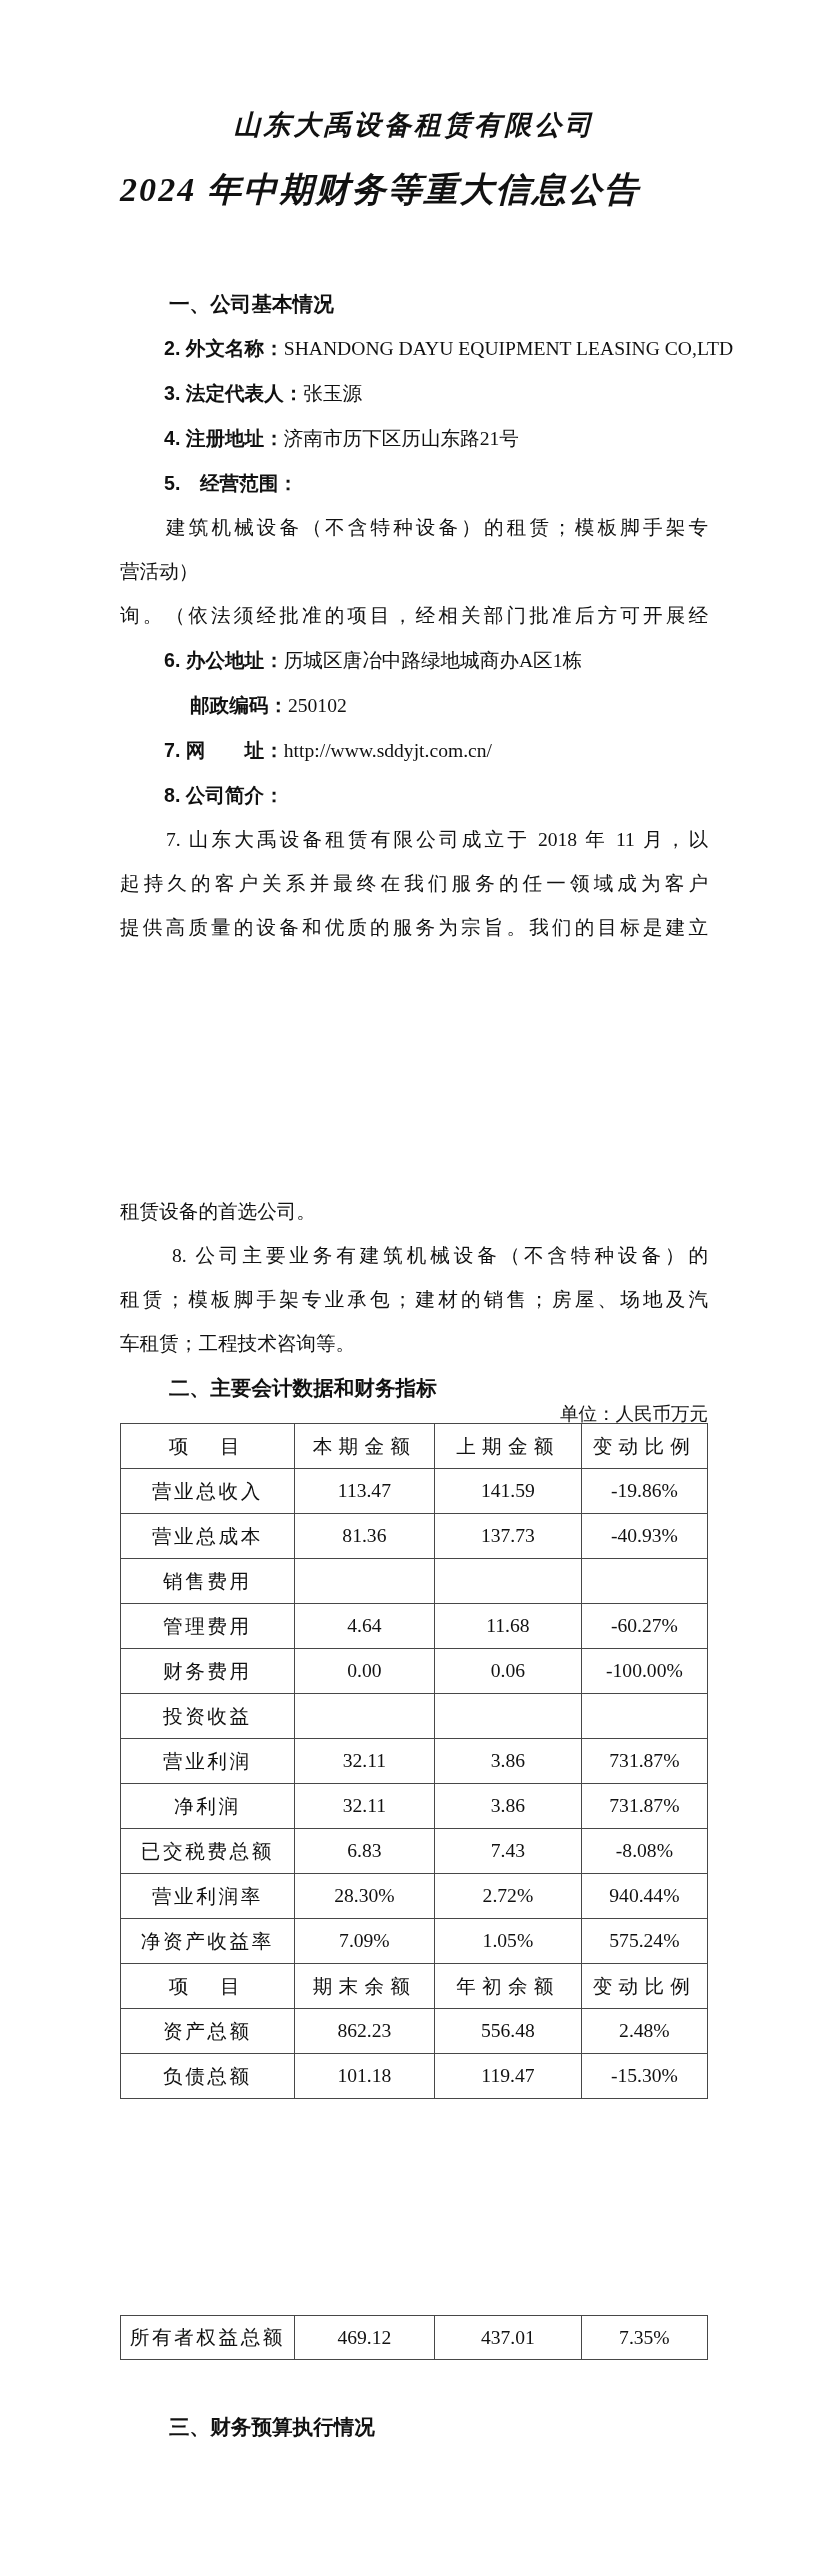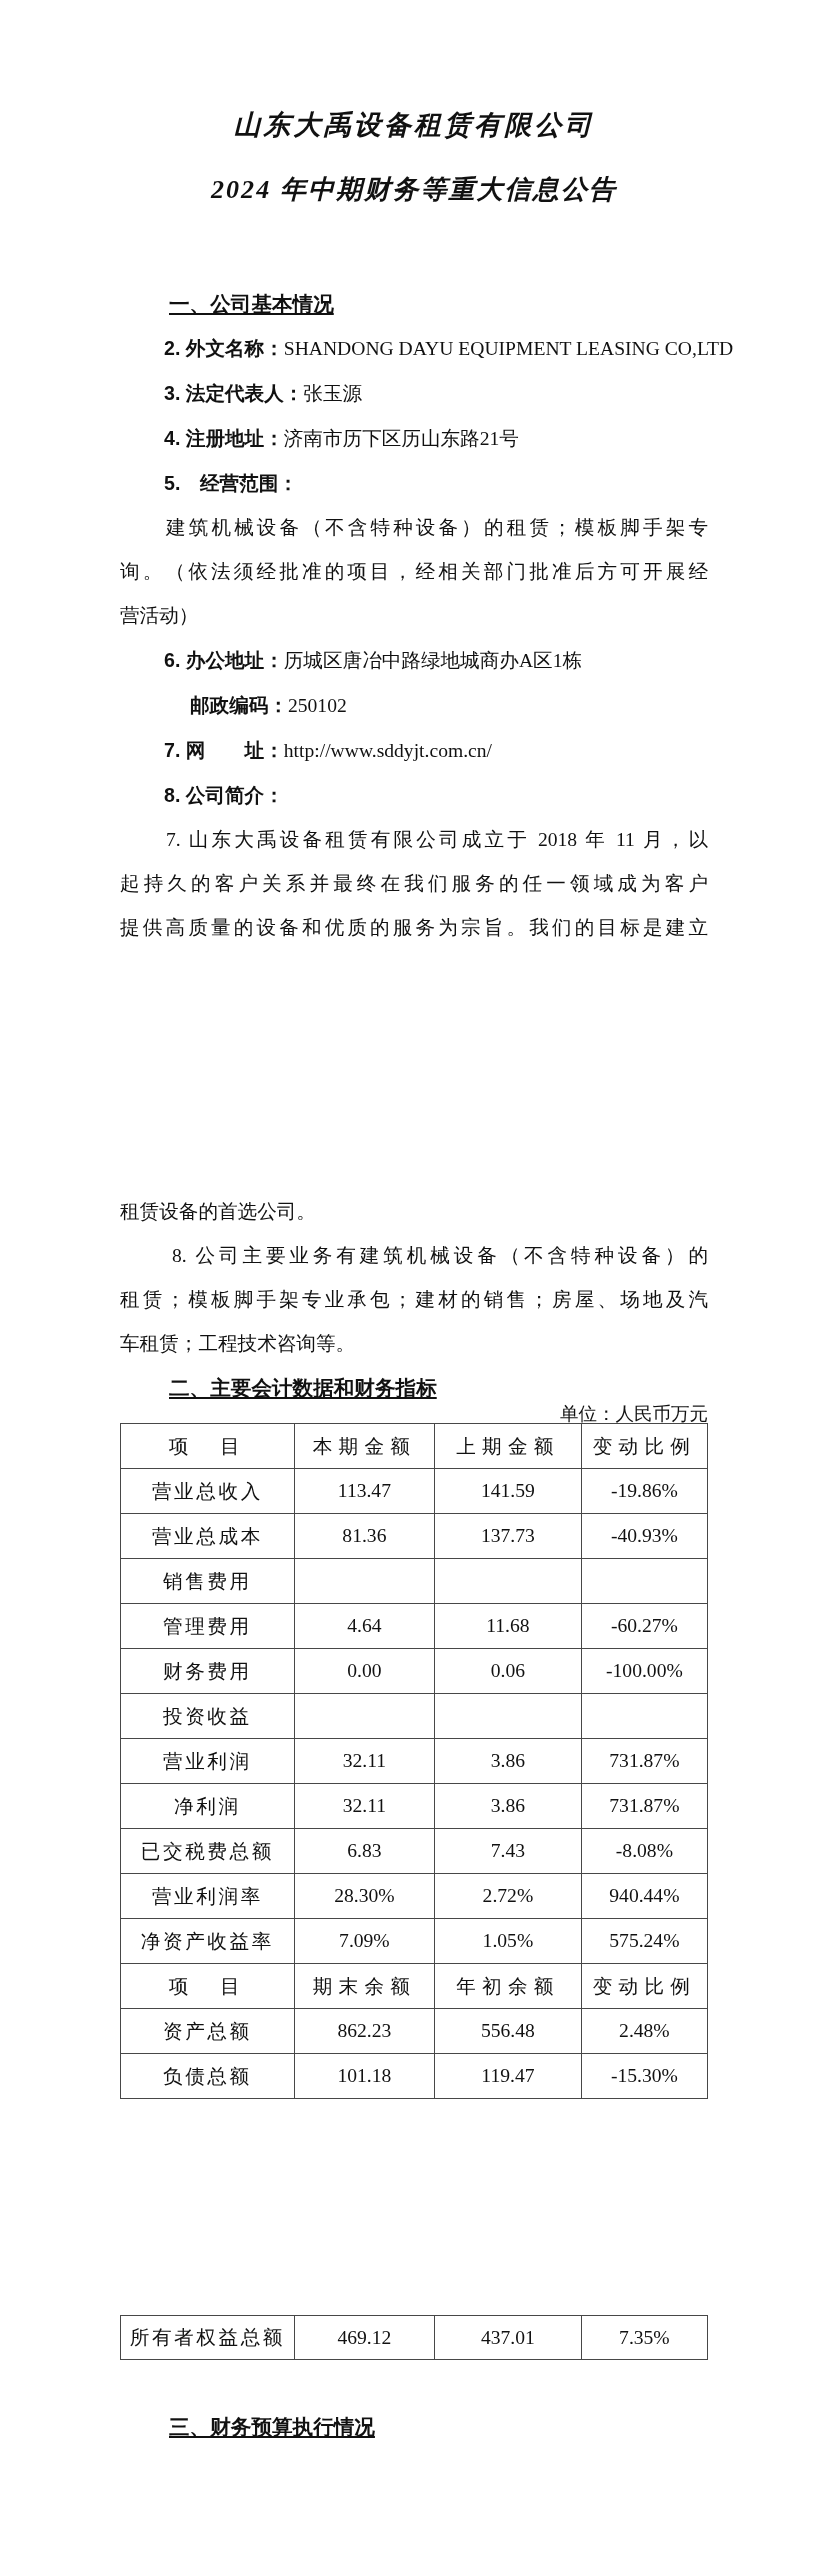--- a/index.html
+++ b/index.html
@@ -16,24 +16,24 @@
     padding:0 110px 0 120px;
   }
   .l{ line-height:44px; font-size:19.6px; white-space:nowrap; }
   .jl{ text-align:justify; text-align-last:justify; white-space:normal; }
   .b{ font-family:"Liberation Sans","DejaVu Sans",sans-serif; font-weight:700; }
   .title1{
     margin-top:106px; line-height:39px; font-size:27px; text-align:center;
     font-weight:700; font-style:italic; letter-spacing:3.1px;
     font-family:"Liberation Serif","DejaVu Serif",serif;
   }
-  .title2{ margin-top:25px; line-height:39px; font-size:26px; text-align:center;
+  .title2{ margin-top:25px; line-height:39px; font-size:34px; text-align:left;
     font-weight:700; font-style:italic; letter-spacing:2.1px; }
   .h1{ margin-top:73px; }
-  .heading{ font-family:"Liberation Sans","DejaVu Sans",sans-serif; font-weight:700; font-size:20.6px; padding-left:49px;text-decoration:underline; }
+  .heading{ font-family:"Liberation Sans","DejaVu Sans",sans-serif; font-weight:700; font-size:20.6px; padding-left:49px; }
   .item{ padding-left:44px; }
   .postal{ padding-left:70px; }
   .ind90{ padding-left:46px; }
   .ind100{ padding-left:52px; }
   .unit{ margin-top:-4.1px; line-height:17.5px; font-size:18.5px; text-align:right; }
   .sp-page1{ height:240px; }
   .sp-page2{ height:216px; }
   .h3m{ margin-top:45px; }
   table.fin{ border-collapse:collapse; table-layout:fixed; width:100%; }
   table.fin td{
@@ -57,22 +57,22 @@
   <div class="title2">2024 年中期财务等重大信息公告</div>
 
   <div class="l heading h1">一、公司基本情况</div>
 
   <div class="l item"><span class="b">2. 外文名称：</span><span>SHANDONG DAYU EQUIPMENT LEASING CO,LTD</span></div>
   <div class="l item"><span class="b">3. 法定代表人：</span><span>张玉源</span></div>
   <div class="l item"><span class="b">4. 注册地址：</span><span>济南市历下区历山东路21号</span></div>
   <div class="l item"><span class="b">5.　经营范围：</span></div>
 
   <div class="l jl ind90">建筑机械设备（不含特种设备）的租赁；模板脚手架专</div>
+  <div class="l">营活动）</div>
   <div class="l jl">询。（依法须经批准的项目，经相关部门批准后方可开展经</div>
-  <div class="l">营活动）</div>
 
   <div class="l item"><span class="b">6. 办公地址：</span><span>历城区唐冶中路绿地城商办A区1栋</span></div>
   <div class="l postal"><span class="b">邮政编码：</span><span>250102</span></div>
   <div class="l item"><span class="b">7. 网　　址：</span><span>http://www.sddyjt.com.cn/</span></div>
   <div class="l item"><span class="b">8. 公司简介：</span></div>
 
   <div class="l jl ind90">7. 山东大禹设备租赁有限公司成立于 2018 年 11 月，以</div>
   <div class="l jl">起持久的客户关系并最终在我们服务的任一领域成为客户</div>
   <div class="l jl">提供高质量的设备和优质的服务为宗旨。我们的目标是建立</div>
 

